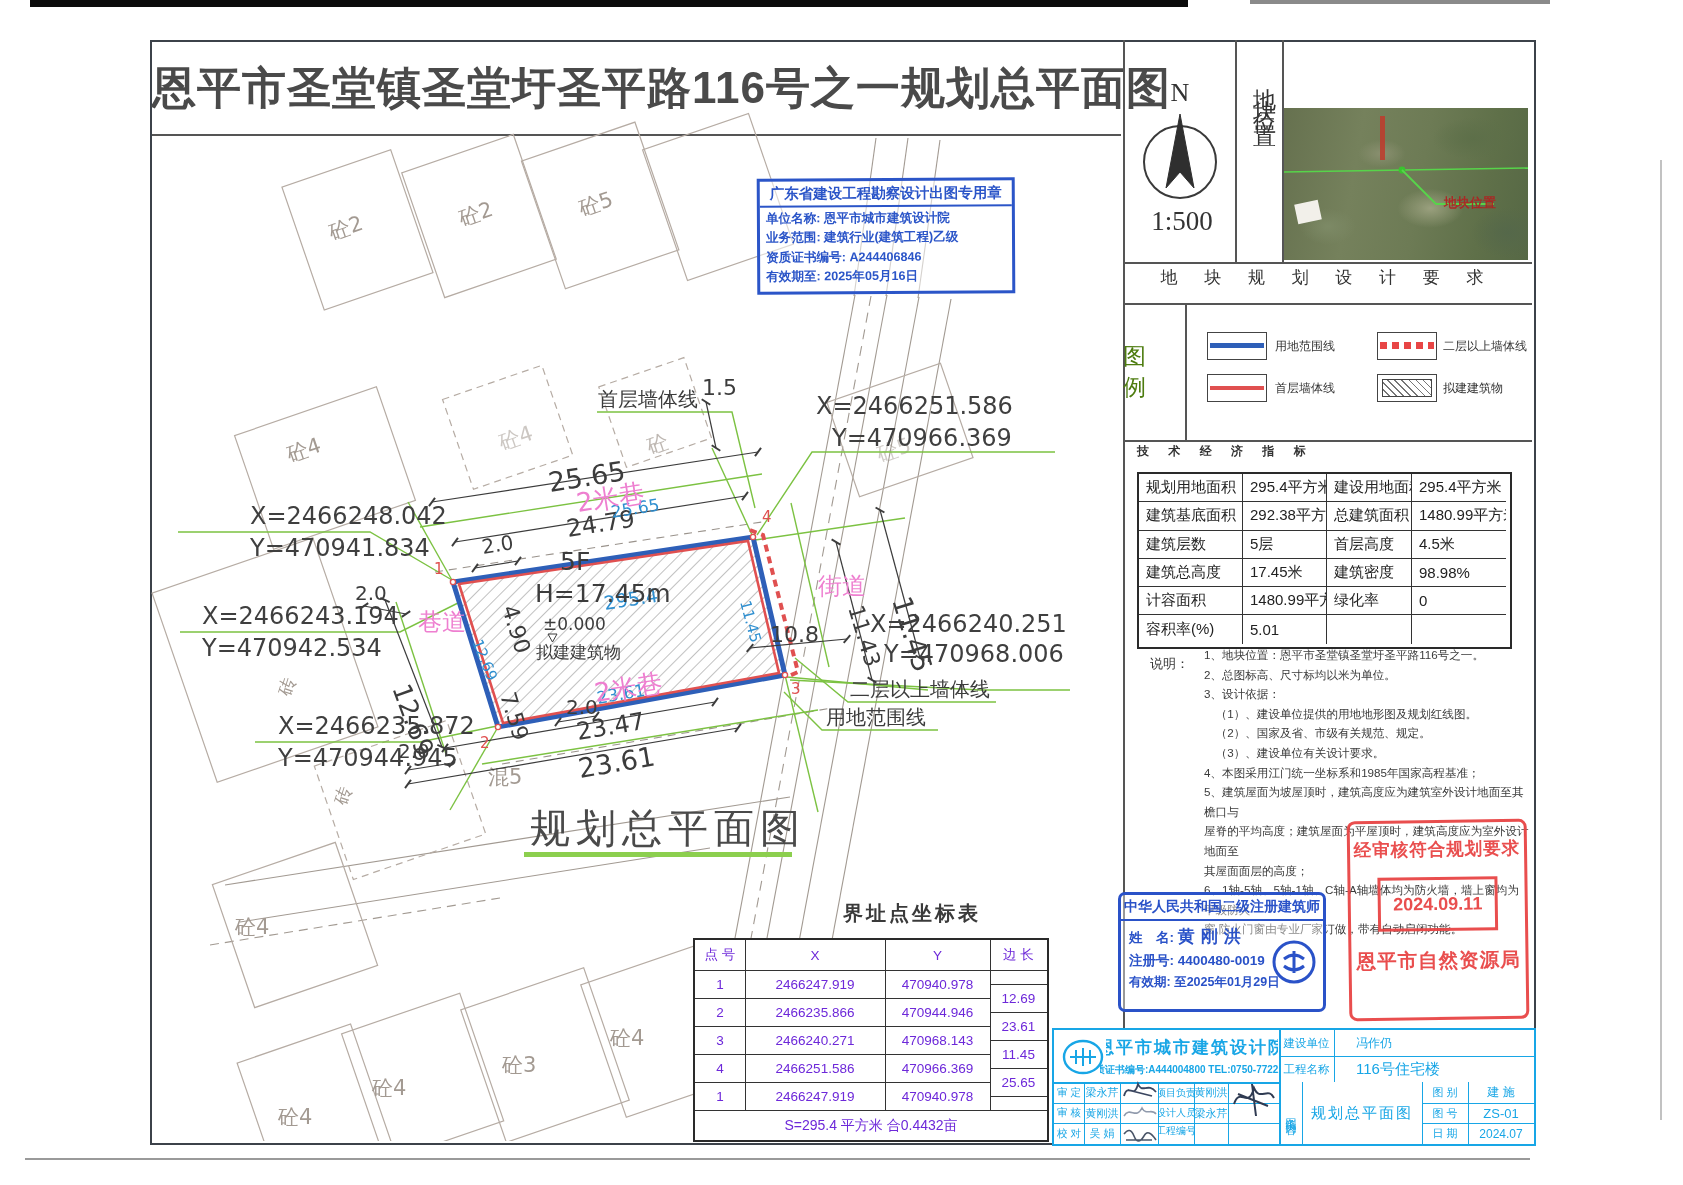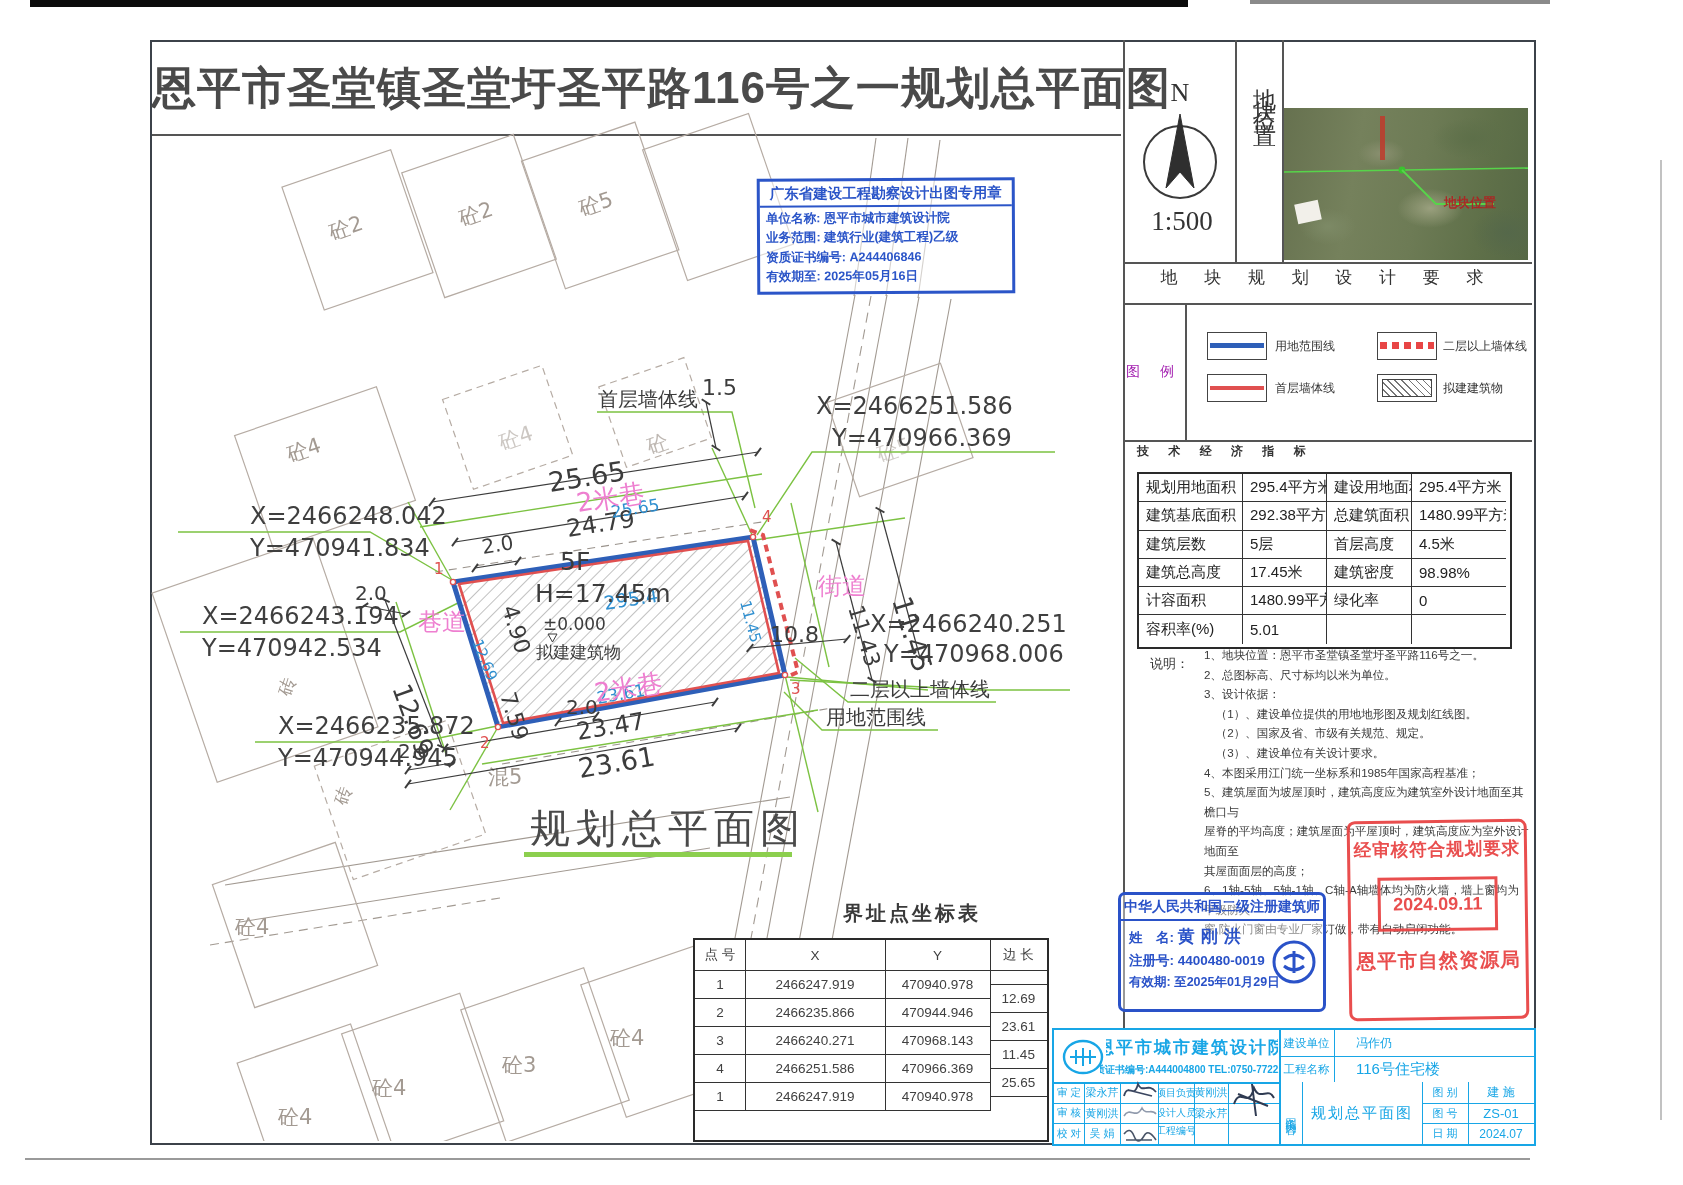--- a/index.html
+++ b/index.html
@@ -26,21 +26,21 @@
     background:
       radial-gradient(40px 26px at 18% 78%,#7d8a66 0%,transparent 70%),
       radial-gradient(60px 30px at 78% 20%,#5d6f49 0%,transparent 70%),
       radial-gradient(50px 34px at 92% 82%,#55684a 0%,transparent 75%),
       radial-gradient(34px 20px at 40% 30%,#8a9070 0%,transparent 70%),
       radial-gradient(44px 26px at 60% 66%,#9aa07e 0%,transparent 75%),
       linear-gradient(100deg,#66714f 0%,#75815c 30%,#6d7b55 55%,#5f7049 80%,#566845 100%);}
   .sat-overlay-label{position:absolute;left:160px;top:86px;font-size:13px;font-weight:bold;color:#b22020;opacity:.9;}
   .req-title{left:1123px;top:266px;width:409px;text-align:center;font-size:17px;letter-spacing:11px;color:#333;}
   .legend-label{left:1123px;top:303px;width:62px;height:137px;display:flex;align-items:center;justify-content:center;
-    font-size:14px;letter-spacing:8px;color:#a21caf;}
+    font-size:23px;letter-spacing:8px;color:#4d7c0f;}
   .lg-box{position:absolute;width:58px;height:26px;border:1.6px solid #444;background:#fff;}
   .lg-line{position:absolute;left:2px;right:2px;}
   .lg-label{position:absolute;font-size:12px;color:#333;white-space:nowrap;}
   .hatchbox{position:absolute;left:4px;top:4px;right:4px;bottom:4px;border:1.4px solid #444;
     background:repeating-linear-gradient(45deg,transparent 0 4px,#777 4px 5px);}
   .ind-title{left:1137px;top:443px;width:371px;text-align:left;font-size:12px;font-weight:600;letter-spacing:8px;color:#333;}
   .ind-table{left:1137px;top:472px;width:371px;height:173px;border:2.2px solid #2a2a2a;display:grid;
     grid-template-columns:104px 84px 85px 94px;grid-auto-rows:28.3px;background:#fff;}
   .ind-table div{border-right:1.3px solid #333;border-bottom:1.3px solid #333;font-size:15px;
     display:flex;align-items:center;padding-left:7px;color:#222;white-space:nowrap;overflow:hidden;}
@@ -60,21 +60,21 @@
   .arch-name{font-size:17px;letter-spacing:6px;}
   .arch-seal{position:absolute;right:6px;top:44px;width:46px;height:46px;}
   .red-stamp{left:1348px;top:820px;width:174px;height:194px;border:3.5px solid #e84545;border-radius:8px;
     color:#e84545;transform:rotate(-.8deg);opacity:.95;}
   .red-line1{font-size:17.5px;font-weight:bold;text-align:center;margin-top:14px;letter-spacing:1px;white-space:nowrap;}
   .red-datebox{margin:16px auto 0;width:114px;height:48px;border:3px solid #e84545;
     display:flex;align-items:center;justify-content:center;font-size:18px;font-weight:bold;}
   .red-org{font-size:19.5px;font-weight:bold;text-align:center;margin-top:16px;letter-spacing:1px;white-space:nowrap;}
   
   .ct-title{left:843px;top:900px;font-size:20px;letter-spacing:3px;color:#3a3a3a;font-weight:600;}
-  .ctab{left:693px;top:938px;width:352px;height:200px;border:2.2px solid #2a2a2a;background:#fff;font-size:13.5px;color:#404040;}
+  .ctab{left:693px;top:938px;width:352px;height:200px;border:2.2px solid #2a2a2a;background:#fff;font-size:13.5px;color:#6d28d9;}
   .ct-cell{position:absolute;display:flex;align-items:center;justify-content:center;white-space:nowrap;}
   .ct-b{border-bottom:1.4px solid #333;}
   .ct-r{border-right:1.4px solid #333;}
   
   .tb{left:1052px;top:1028px;width:480px;height:114px;border:2.5px solid #18a6e6;color:#18a6e6;background:#fff;}
   .tb *{box-sizing:border-box;}
   .tb-cell{position:absolute;display:flex;align-items:center;justify-content:center;white-space:nowrap;overflow:hidden;}
   .tbline{position:absolute;background:#18a6e6;}
   .inst-name{font-size:17px;font-weight:bold;letter-spacing:2px;}
   .inst-cert{font-size:10px;font-weight:bold;}
@@ -312,20 +312,21 @@
   <div class="ct-cell ct-b ct-r" style="left:0;top:142px;width:50px;height:28px;">1</div>
   <div class="ct-cell ct-b ct-r" style="left:50px;top:142px;width:140px;height:28px;">2466247.919</div>
   <div class="ct-cell ct-b ct-r" style="left:190px;top:142px;width:105px;height:28px;">470940.978</div>
 
   <div class="ct-cell ct-b" style="left:295px;top:30px;width:57px;height:14px;"></div>
   <div class="ct-cell ct-b" style="left:295px;top:44px;width:57px;height:28px;">12.69</div>
   <div class="ct-cell ct-b" style="left:295px;top:72px;width:57px;height:28px;">23.61</div>
   <div class="ct-cell ct-b" style="left:295px;top:100px;width:57px;height:28px;">11.45</div>
   <div class="ct-cell ct-b" style="left:295px;top:128px;width:57px;height:28px;">25.65</div>
 
+  <div class="ct-cell" style="left:0;top:170px;width:352px;height:30px;border-top:1.4px solid #333;font-size:14px;">S=295.4 平方米 合0.4432亩</div>
 </div>
 
 <div class="abs vdiv"></div>
 <div class="abs hline" style="left:1123px;top:262px;width:409px;"></div>
 <div class="abs vline" style="left:1235px;top:40px;height:222px;"></div>
 <div class="abs vline" style="left:1282px;top:40px;height:222px;"></div>
 <div class="abs hline" style="left:1123px;top:303px;width:409px;"></div>
 <div class="abs hline" style="left:1123px;top:440px;width:409px;"></div>
 <div class="abs vline" style="left:1185px;top:303px;height:137px;"></div>
 

